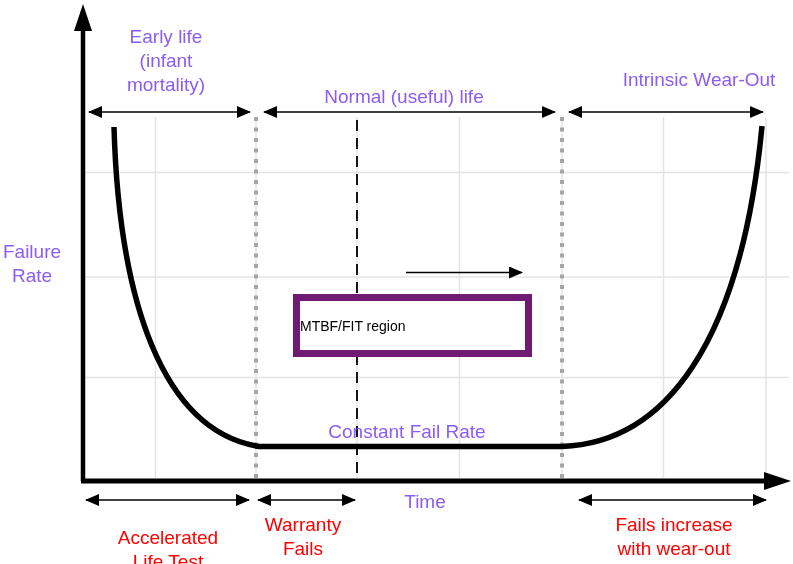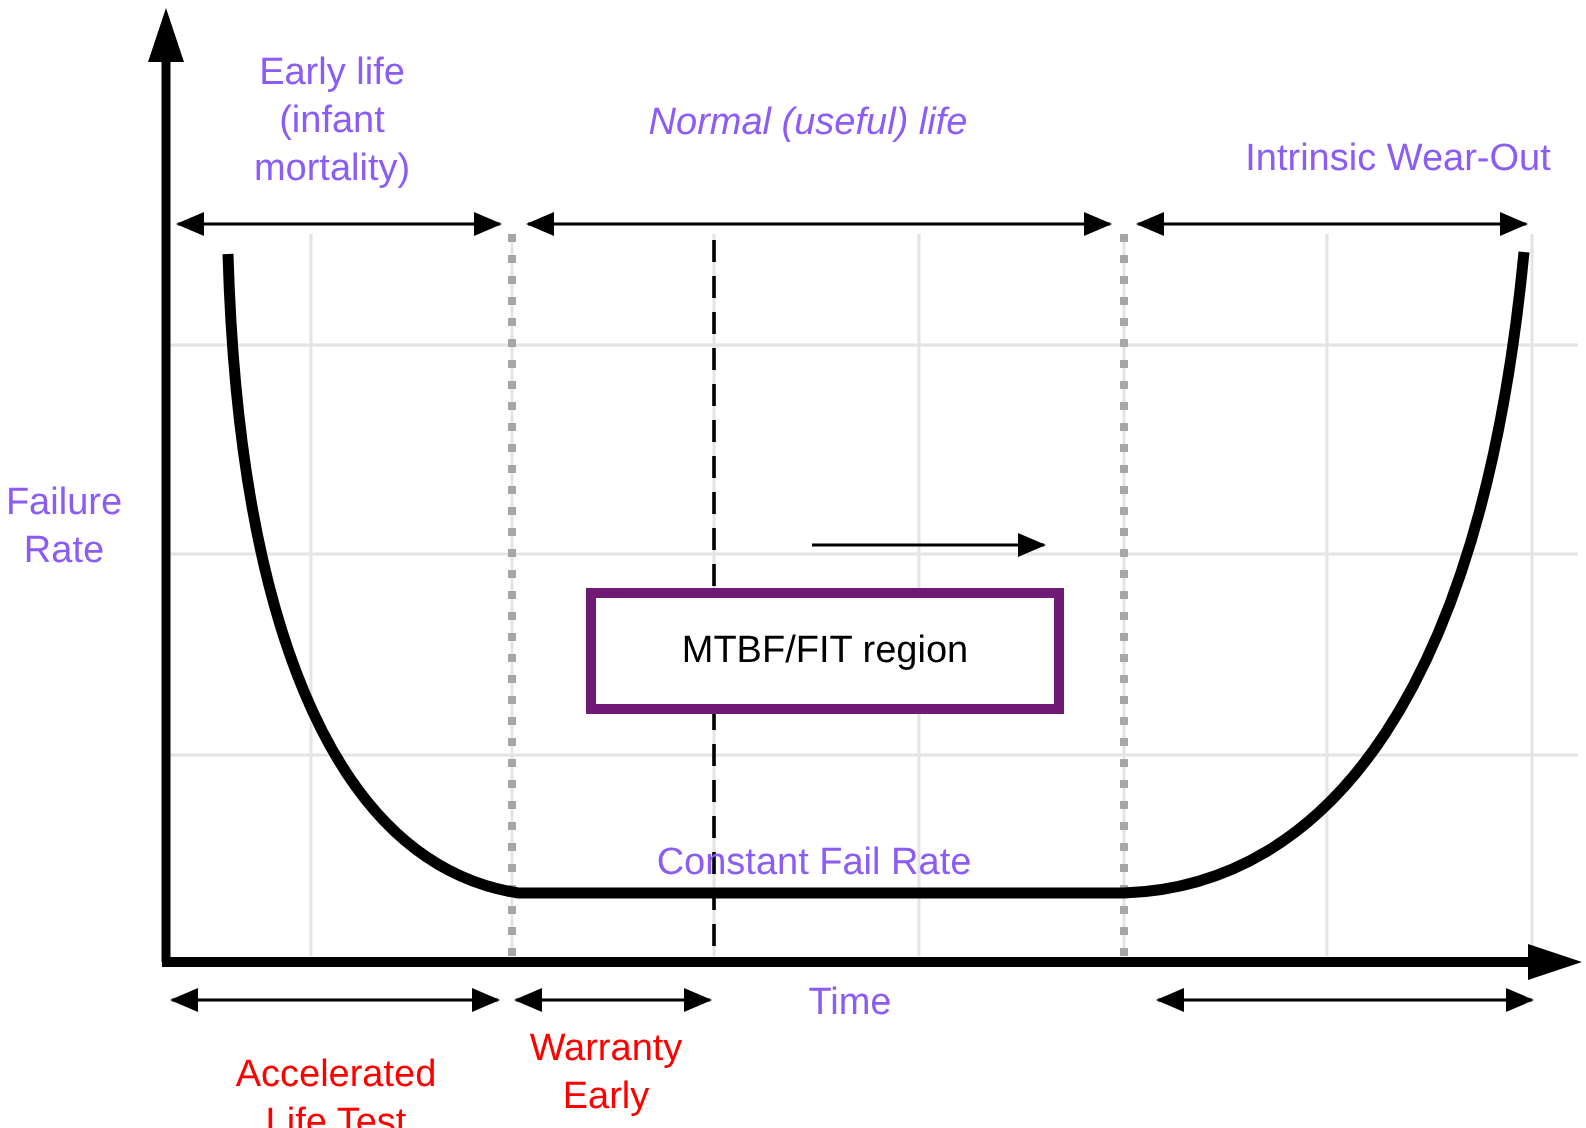--- a/index.html
+++ b/index.html
@@ -9,23 +9,23 @@
   }
   svg.layer{position:absolute;left:0;top:0;display:block;}
   .lbl{
     position:absolute;text-align:center;font-size:19px;line-height:24px;
     color:#8b5cf6;white-space:nowrap;
   }
   .lbl span{display:block;}
   .red{color:#FF0000;}
   .mtbf-box{
     position:absolute;left:293px;top:294px;width:239px;height:63px;
-    border:5px solid #701a75;background:#fff;box-sizing:border-box;
-    display:flex;align-items:center;justify-content:center;
-    font-size:19px;
+    border:7px solid #701a75;background:#fff;box-sizing:border-box;
+    display:flex;align-items:center;
+    font-size:14px;
   }
 </style>
 </head>
 <body>
 
 <div class="canvas">
 
   <svg class="layer" width="793" height="564" viewBox="0 0 793 564">
     <defs>
       <marker id="ah" viewBox="0 0 14 12" refX="13" refY="6" markerWidth="14" markerHeight="12" markerUnits="userSpaceOnUse" orient="auto-start-reverse">
@@ -75,33 +75,37 @@
   <div class="lbl" style="left:0px;top:240px;width:64px;">
     <span>Failure</span>
     <span>Rate</span>
   </div>
 
   <div class="lbl" style="left:66px;top:25px;width:200px;">
     <span>Early life</span>
     <span>(infant</span>
     <span>mortality)</span>
   </div>
-  <div class="lbl" style="left:304px;top:50px;width:200px;font-style:italic;">Normal (useful) life</div>
+  <div class="lbl" style="left:304px;top:85px;width:200px;">Normal (useful) life</div>
   <div class="lbl" style="left:599px;top:68px;width:200px;">Intrinsic Wear-Out</div>
 
   <div class="mtbf-box">
     <span>MTBF/FIT region</span>
   </div>
 
   <div class="lbl" style="left:307px;top:420px;width:200px;">Constant Fail Rate</div>
 
   <div class="lbl" style="left:375px;top:490px;width:100px;">Time</div>
 
   <div class="lbl red" style="left:66px;top:526px;width:204px;">
     <span>Accelerated</span>
     <span>Life Test</span>
   </div>
   <div class="lbl red" style="left:226px;top:513px;width:154px;">
     <span>Warranty</span>
-    <span>Early</span>
+    <span>Fails</span>
+  </div>
+  <div class="lbl red" style="left:574px;top:513px;width:200px;">
+    <span>Fails increase</span>
+    <span>with wear-out</span>
   </div>
 
 </div>
 
 </body></html>

